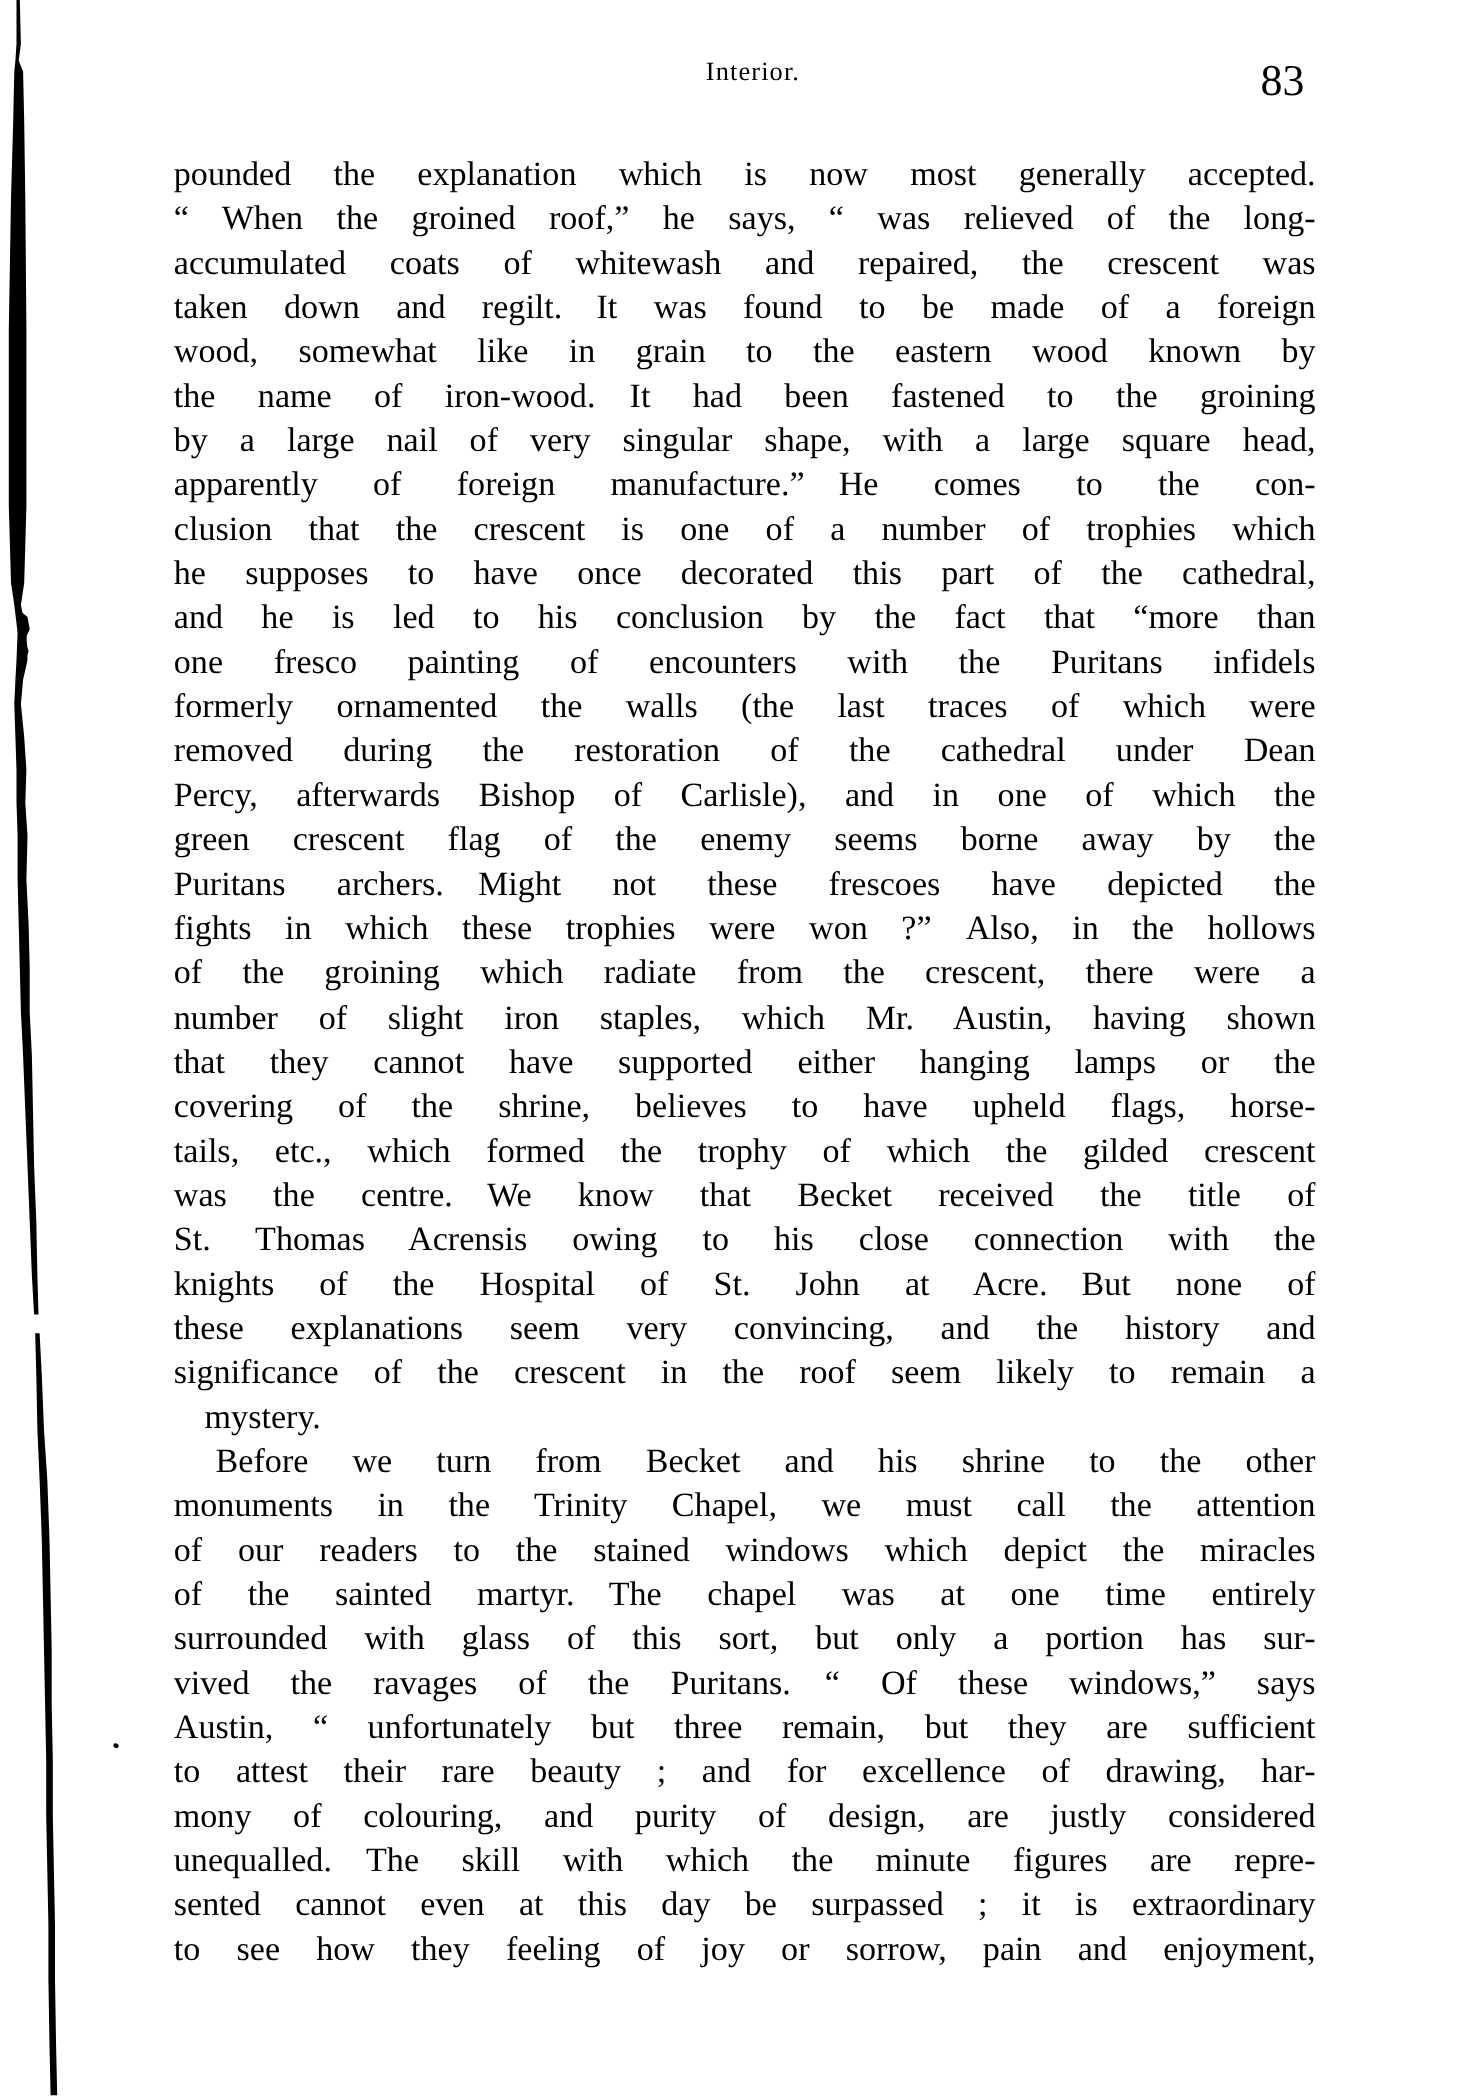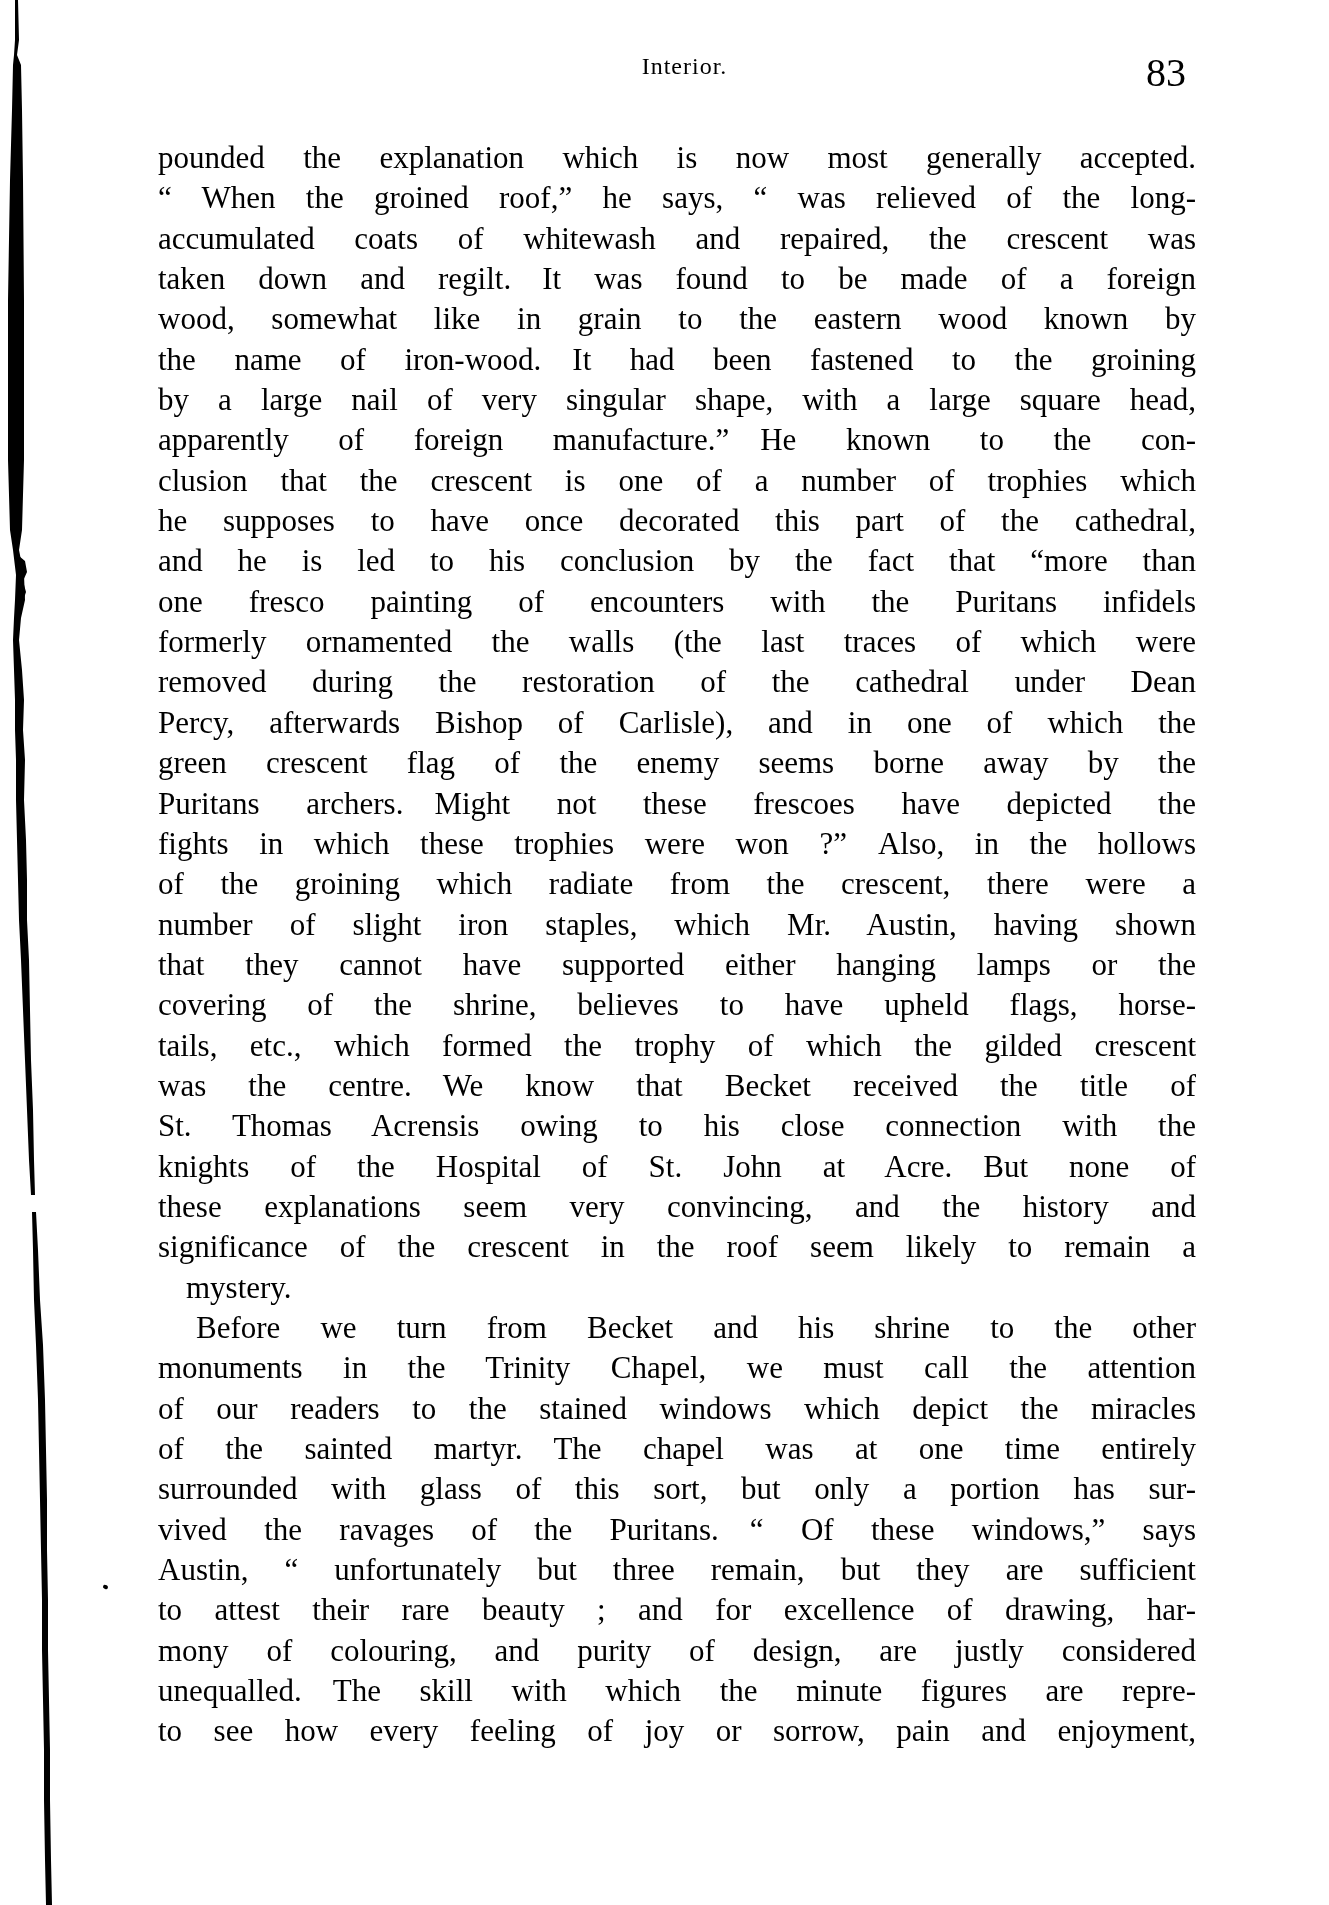--- a/index.html
+++ b/index.html
@@ -103,21 +103,21 @@
   <div class="page-num">83</div>
 
   <div class="text-block">
       <div class="line">pounded the explanation which is now most generally accepted.</div>
       <div class="line">“ When the groined roof,” he says, “ was relieved of the long-</div>
       <div class="line">accumulated coats of whitewash and repaired, the crescent was</div>
       <div class="line">taken down and regilt. It was found to be made of a foreign</div>
       <div class="line">wood, somewhat like in grain to the eastern wood known by</div>
       <div class="line">the name of iron-wood. It had been fastened to the groining</div>
       <div class="line">by a large nail of very singular shape, with a large square head,</div>
-      <div class="line">apparently of foreign manufacture.” He known to the con-</div>
+      <div class="line">apparently of foreign manufacture.” He comes to the con-</div>
       <div class="line">clusion that the crescent is one of a number of trophies which</div>
       <div class="line">he supposes to have once decorated this part of the cathedral,</div>
       <div class="line">and he is led to his conclusion by the fact that “more than</div>
       <div class="line">one fresco painting of encounters with the Puritans infidels</div>
       <div class="line">formerly ornamented the walls (the last traces of which were</div>
       <div class="line">removed during the restoration of the cathedral under Dean</div>
       <div class="line">Percy, afterwards Bishop of Carlisle), and in one of which the</div>
       <div class="line">green crescent flag of the enemy seems borne away by the</div>
       <div class="line">Puritans archers. Might not these frescoes have depicted the</div>
       <div class="line">fights in which these trophies were won ?” Also, in the hollows</div>
@@ -135,16 +135,17 @@
       <div class="line indent">Before we turn from Becket and his shrine to the other</div>
       <div class="line">monuments in the Trinity Chapel, we must call the attention</div>
       <div class="line">of our readers to the stained windows which depict the miracles</div>
       <div class="line">of the sainted martyr. The chapel was at one time entirely</div>
       <div class="line">surrounded with glass of this sort, but only a portion has sur-</div>
       <div class="line">vived the ravages of the Puritans. “ Of these windows,” says</div>
       <div class="line">Austin, “ unfortunately but three remain, but they are sufficient</div>
       <div class="line">to attest their rare beauty ; and for excellence of drawing, har-</div>
       <div class="line">mony of colouring, and purity of design, are justly considered</div>
       <div class="line">unequalled. The skill with which the minute figures are repre-</div>
-      <div class="line">to see how every feeling of joy or sorrow, pain and enjoyment,</div>
+      <div class="line">sented cannot even at this day be surpassed ; it is extraordinary</div>
+      <div class="line">to see how they feeling of joy or sorrow, pain and enjoyment,</div>
     </div>
 
 </div>
 
 </body></html>

